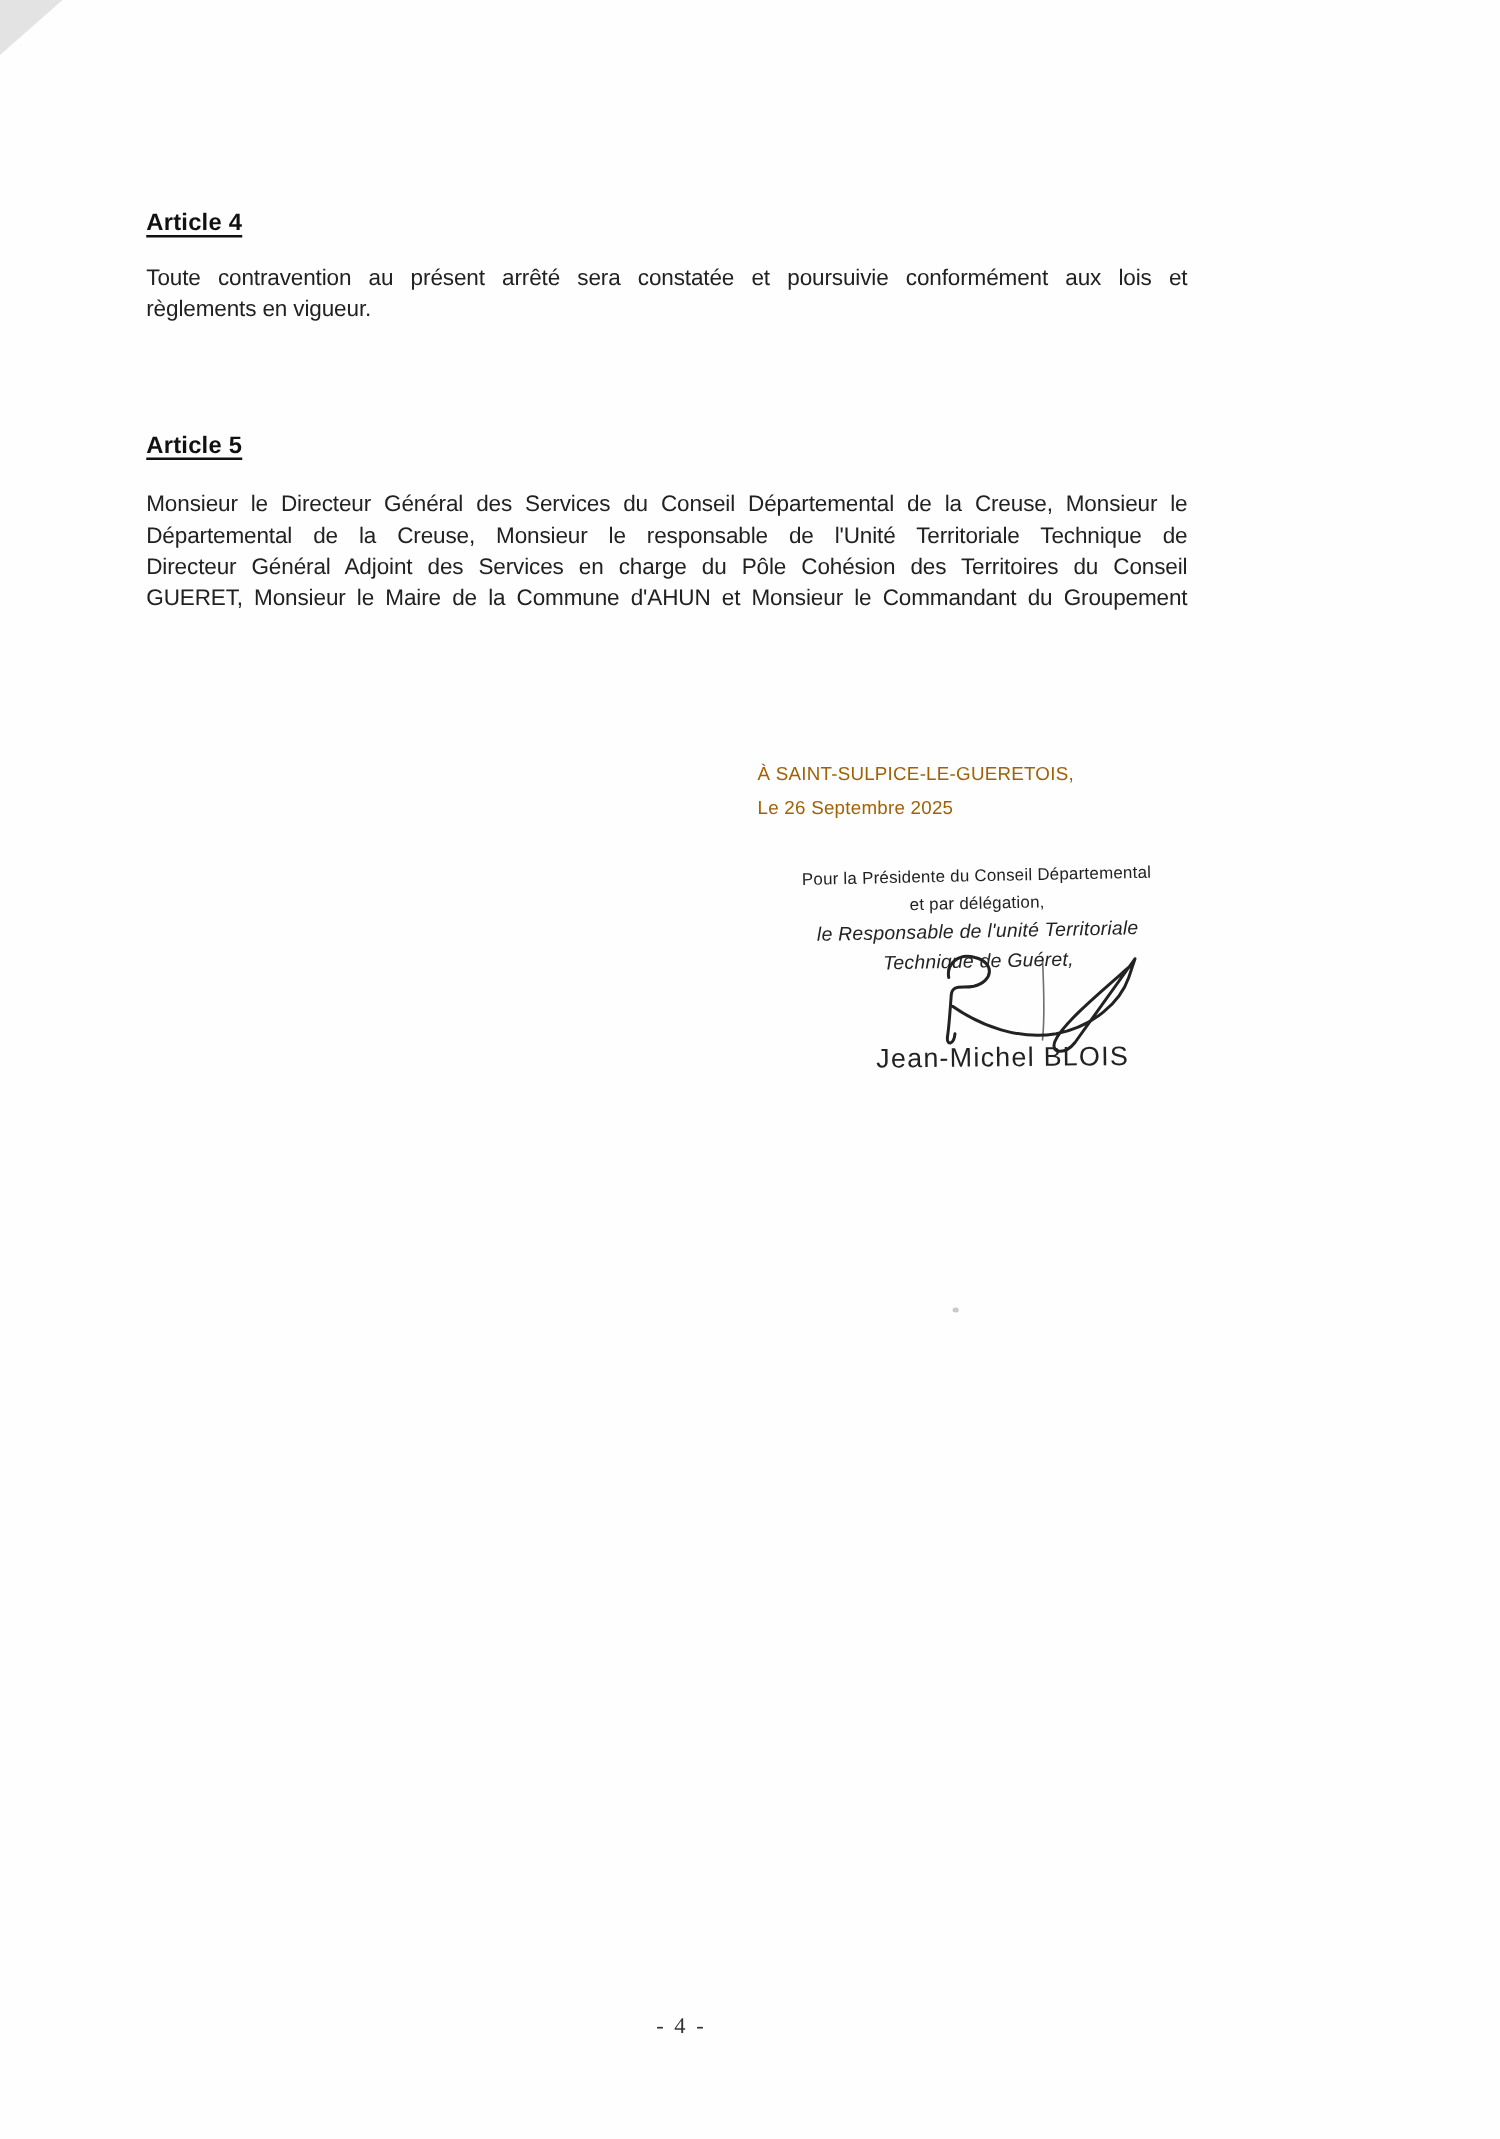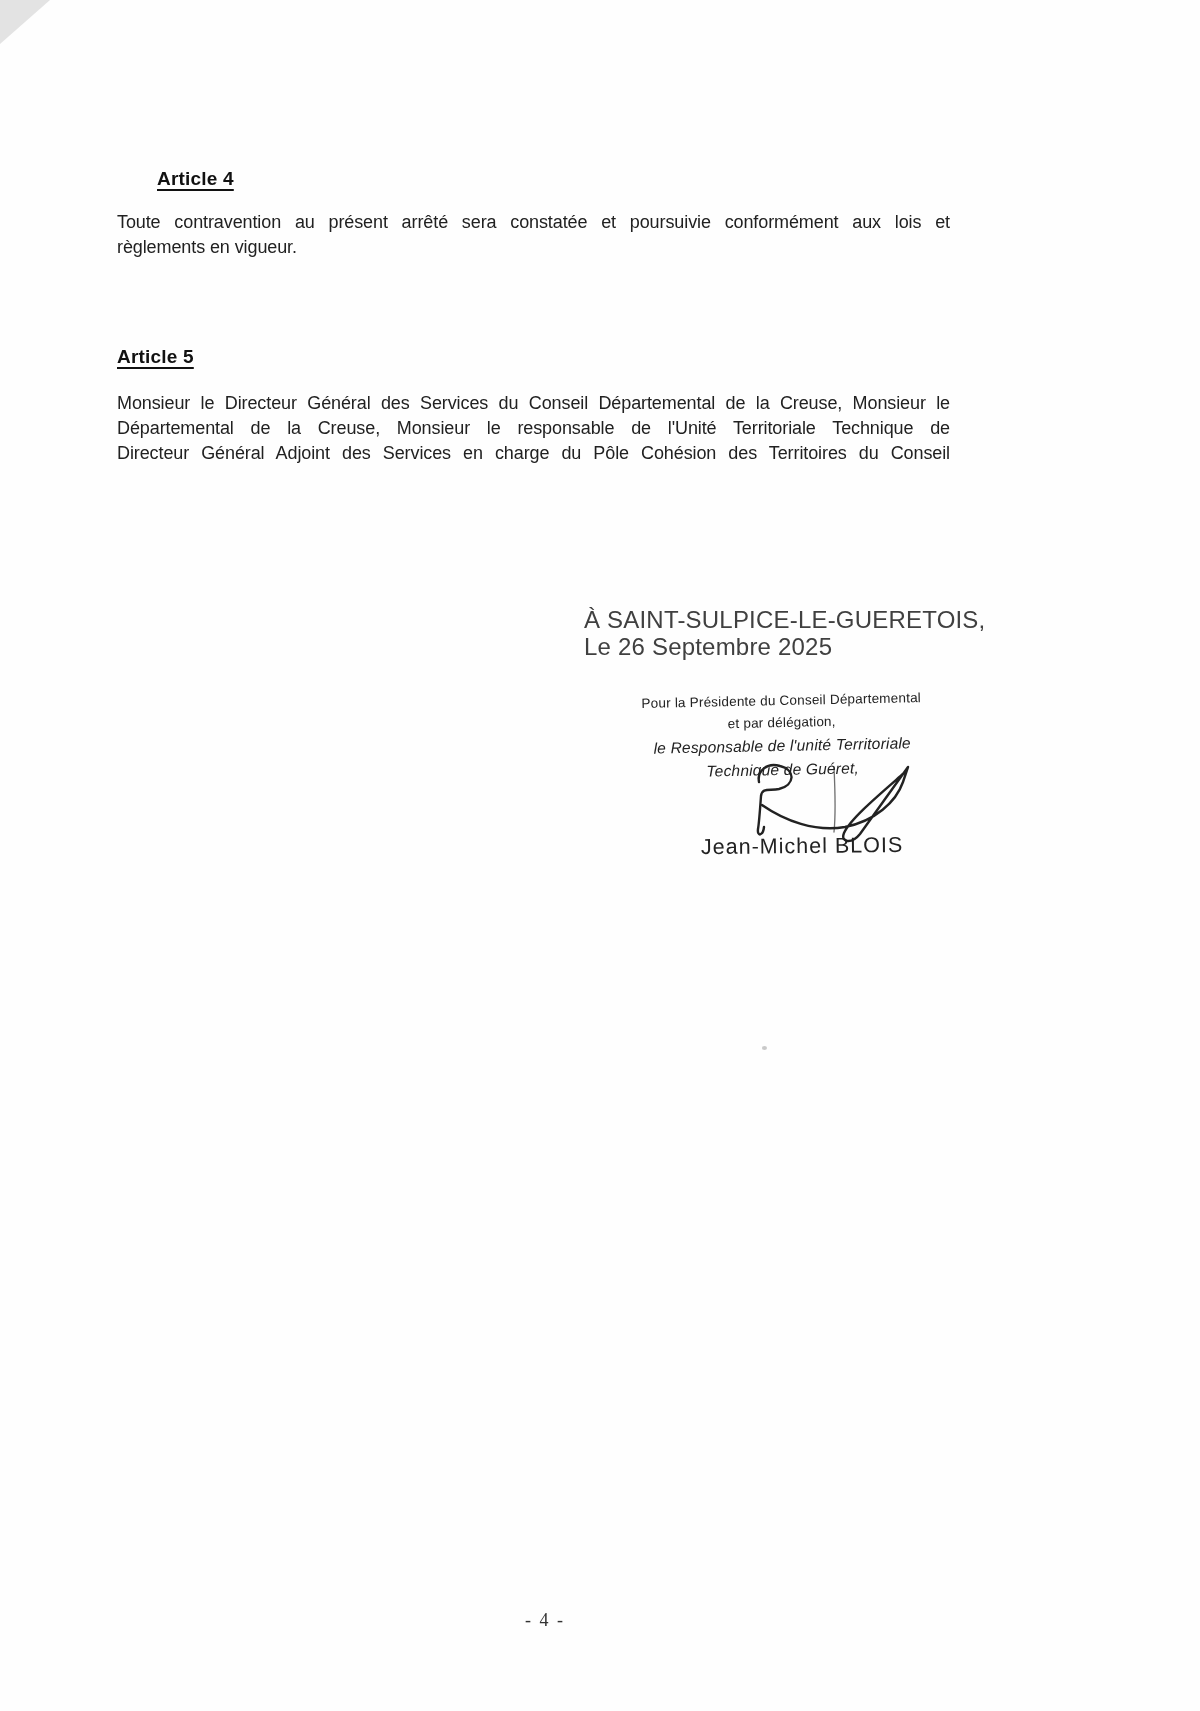--- a/index.html
+++ b/index.html
@@ -36,42 +36,42 @@
     position: absolute;
     left: 117px;
     font-size: 19px;
     font-weight: bold;
     color: #111;
     text-decoration: underline;
     text-decoration-thickness: 2px;
     text-underline-offset: 4px;
     letter-spacing: .2px;
   }
-  .heading-a4 { top: 168px; margin-left: 40px; }
+  .heading-a4 { top: 168px; }
   .heading-a5 { top: 346px; }
   .para {
     position: absolute;
     left: 117px;
     width: 833px;
     font-size: 18px;
     line-height: 25px;
     letter-spacing: -0.1px;
     color: #212121;
   }
   .para-a4 { top: 210px; }
   .para-a5 { top: 391px; }
   .jline { text-align: justify; text-align-last: justify; }
   .lline { text-align: left; }
   .closing-block {
     position: absolute;
-    left: 584px; top: 606px;
-    font-size: 24px;
+    left: 606px; top: 606px;
+    font-size: 15px;
     line-height: 27px;
     letter-spacing: .2px;
-    color: #404040;
+    color: #a16207;
   }
   .delegation-block {
     position: absolute;
     left: 612px; top: 690px;
     width: 340px;
     text-align: center;
     transform: rotate(-1.2deg);
     color: #222;
   }
   .delegation-small {
@@ -123,20 +123,21 @@
     <div class="jline">Toute contravention au présent arrêté sera constatée et poursuivie conformément aux lois et</div>
     <div class="lline">règlements en vigueur.</div>
   </div>
 
   <div class="article-heading heading-a5">Article 5</div>
 
   <div class="para para-a5">
     <div class="jline">Monsieur le Directeur Général des Services du Conseil Départemental de la Creuse, Monsieur le</div>
     <div class="jline">Départemental de la Creuse, Monsieur le responsable de l'Unité Territoriale Technique de</div>
     <div class="jline">Directeur Général Adjoint des Services en charge du Pôle Cohésion des Territoires du Conseil</div>
+    <div class="jline">GUERET, Monsieur le Maire de la Commune d'AHUN et Monsieur le Commandant du Groupement</div>
   </div>
 
   <div class="closing-block">
     <div>À SAINT-SULPICE-LE-GUERETOIS,</div>
     <div>Le 26 Septembre 2025</div>
   </div>
 
   <div class="delegation-block">
     <div class="delegation-small">Pour la Présidente du Conseil Départemental</div>
     <div class="delegation-small">et par délégation,</div>

